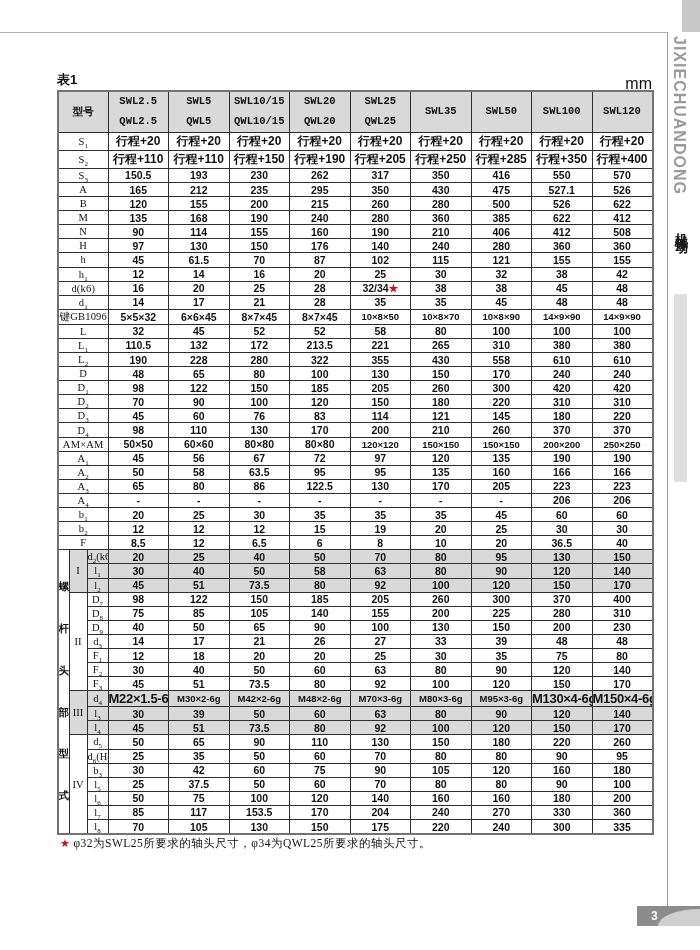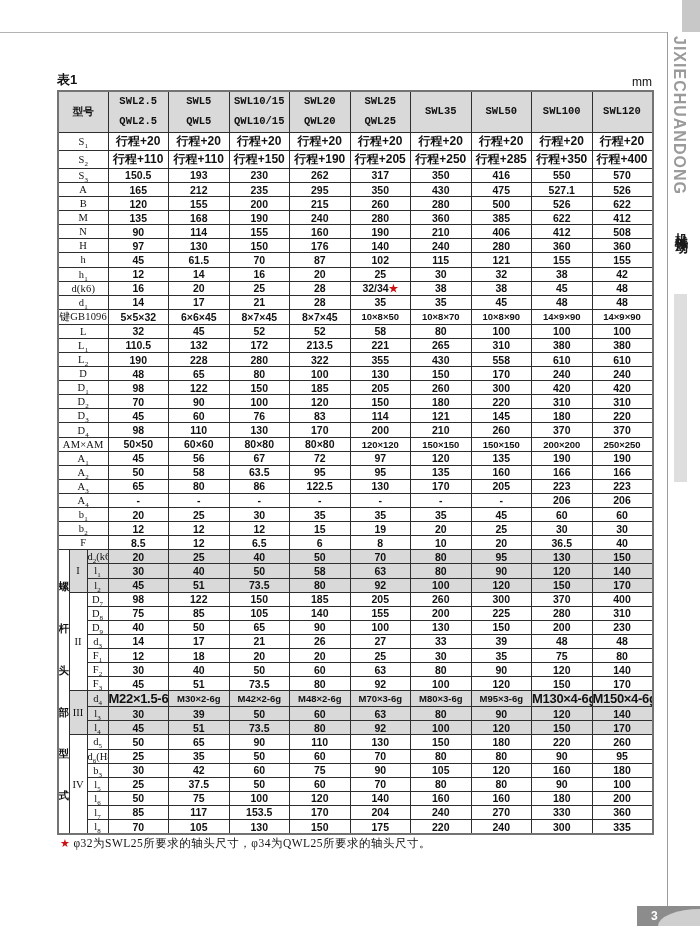--- a/index.html
+++ b/index.html
@@ -16,21 +16,21 @@
            font-size:13px;font-weight:bold;color:#1b1b1b;letter-spacing:3px;}
   .side-graybar{position:absolute;left:674px;top:294px;width:13px;height:188px;background:#dedede;}
   .page-badge{position:absolute;left:637px;top:906px;width:63px;height:20px;background:#8c8c8c;}
   .page-badge .num{position:absolute;left:14px;top:0;color:#ffffff;font-size:12px;font-weight:bold;line-height:20px;}
   .page-badge .wedge{position:absolute;right:0;bottom:0;width:42px;height:17px;background:#cfcfcf;
                      border-top-left-radius:100% 100%;}
 
   
   .tbl-title{position:absolute;left:57px;top:71px;width:595px;text-align:left;
              font-size:13px;font-weight:bold;color:#111;}
-  .tbl-unit{position:absolute;left:610px;top:75px;width:42px;text-align:right;font-size:12px;color:#111;}
+  .tbl-unit{position:absolute;left:610px;top:75px;width:42px;text-align:right;font-size:16px;color:#111;}
 
   
   #tbl{position:absolute;left:57px;top:90px;width:595px;border-collapse:collapse;table-layout:fixed;}
   #tbl td{border:1px solid #2e2e2e;padding:0;text-align:center;vertical-align:middle;
           height:13.1px;overflow:hidden;white-space:nowrap;color:#111;}
   #tbl{border:2px solid #737373;}
   tr.head td{height:46px;background:#d9d9d9;font-weight:bold;font-size:10.5px;}
   td.corner{font-size:11.5px;}
   .colhead div{line-height:1.9;font-family:Liberation Mono, monospace;}
   td.val{font-weight:bold;font-size:10.5px;}

